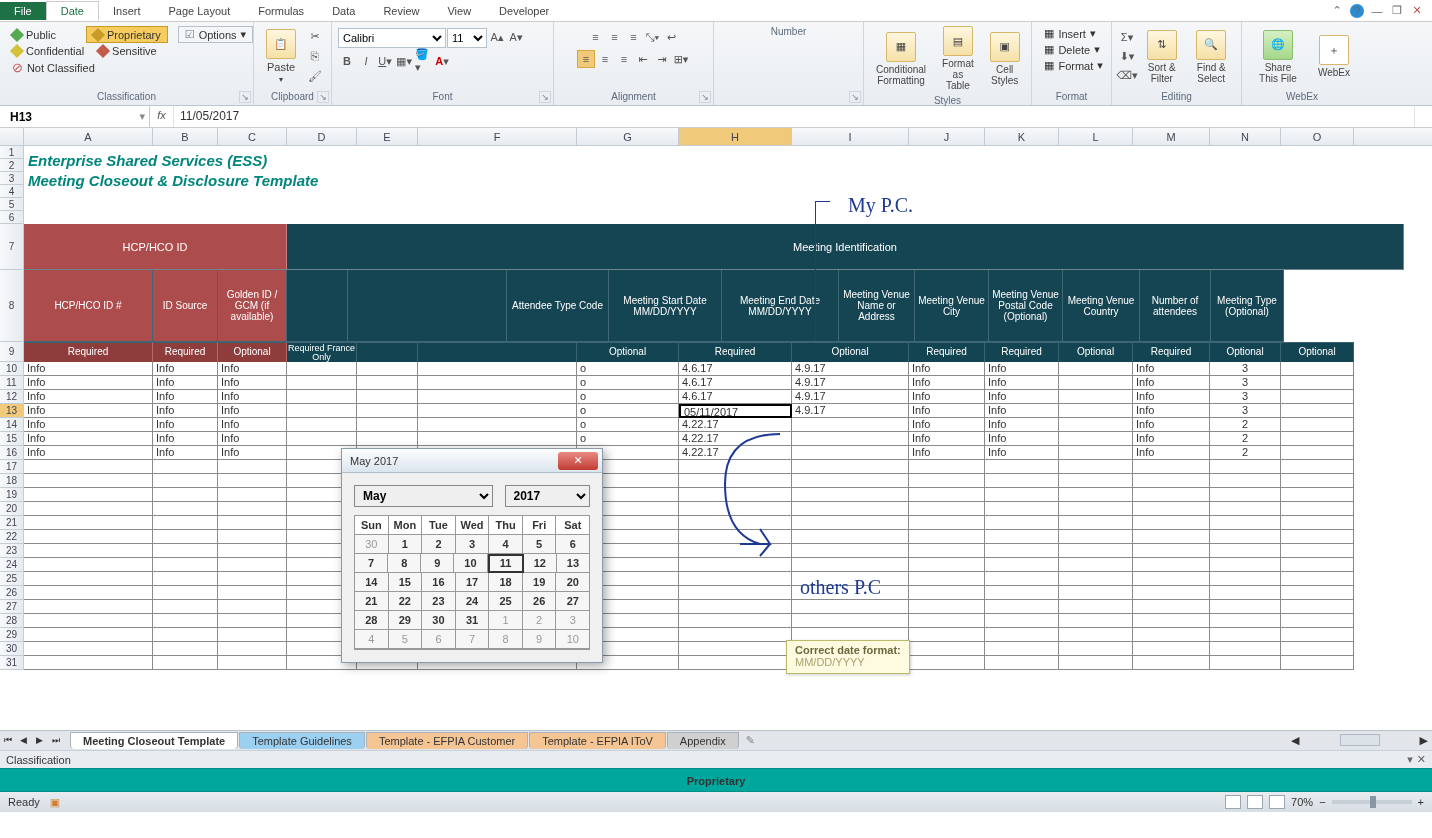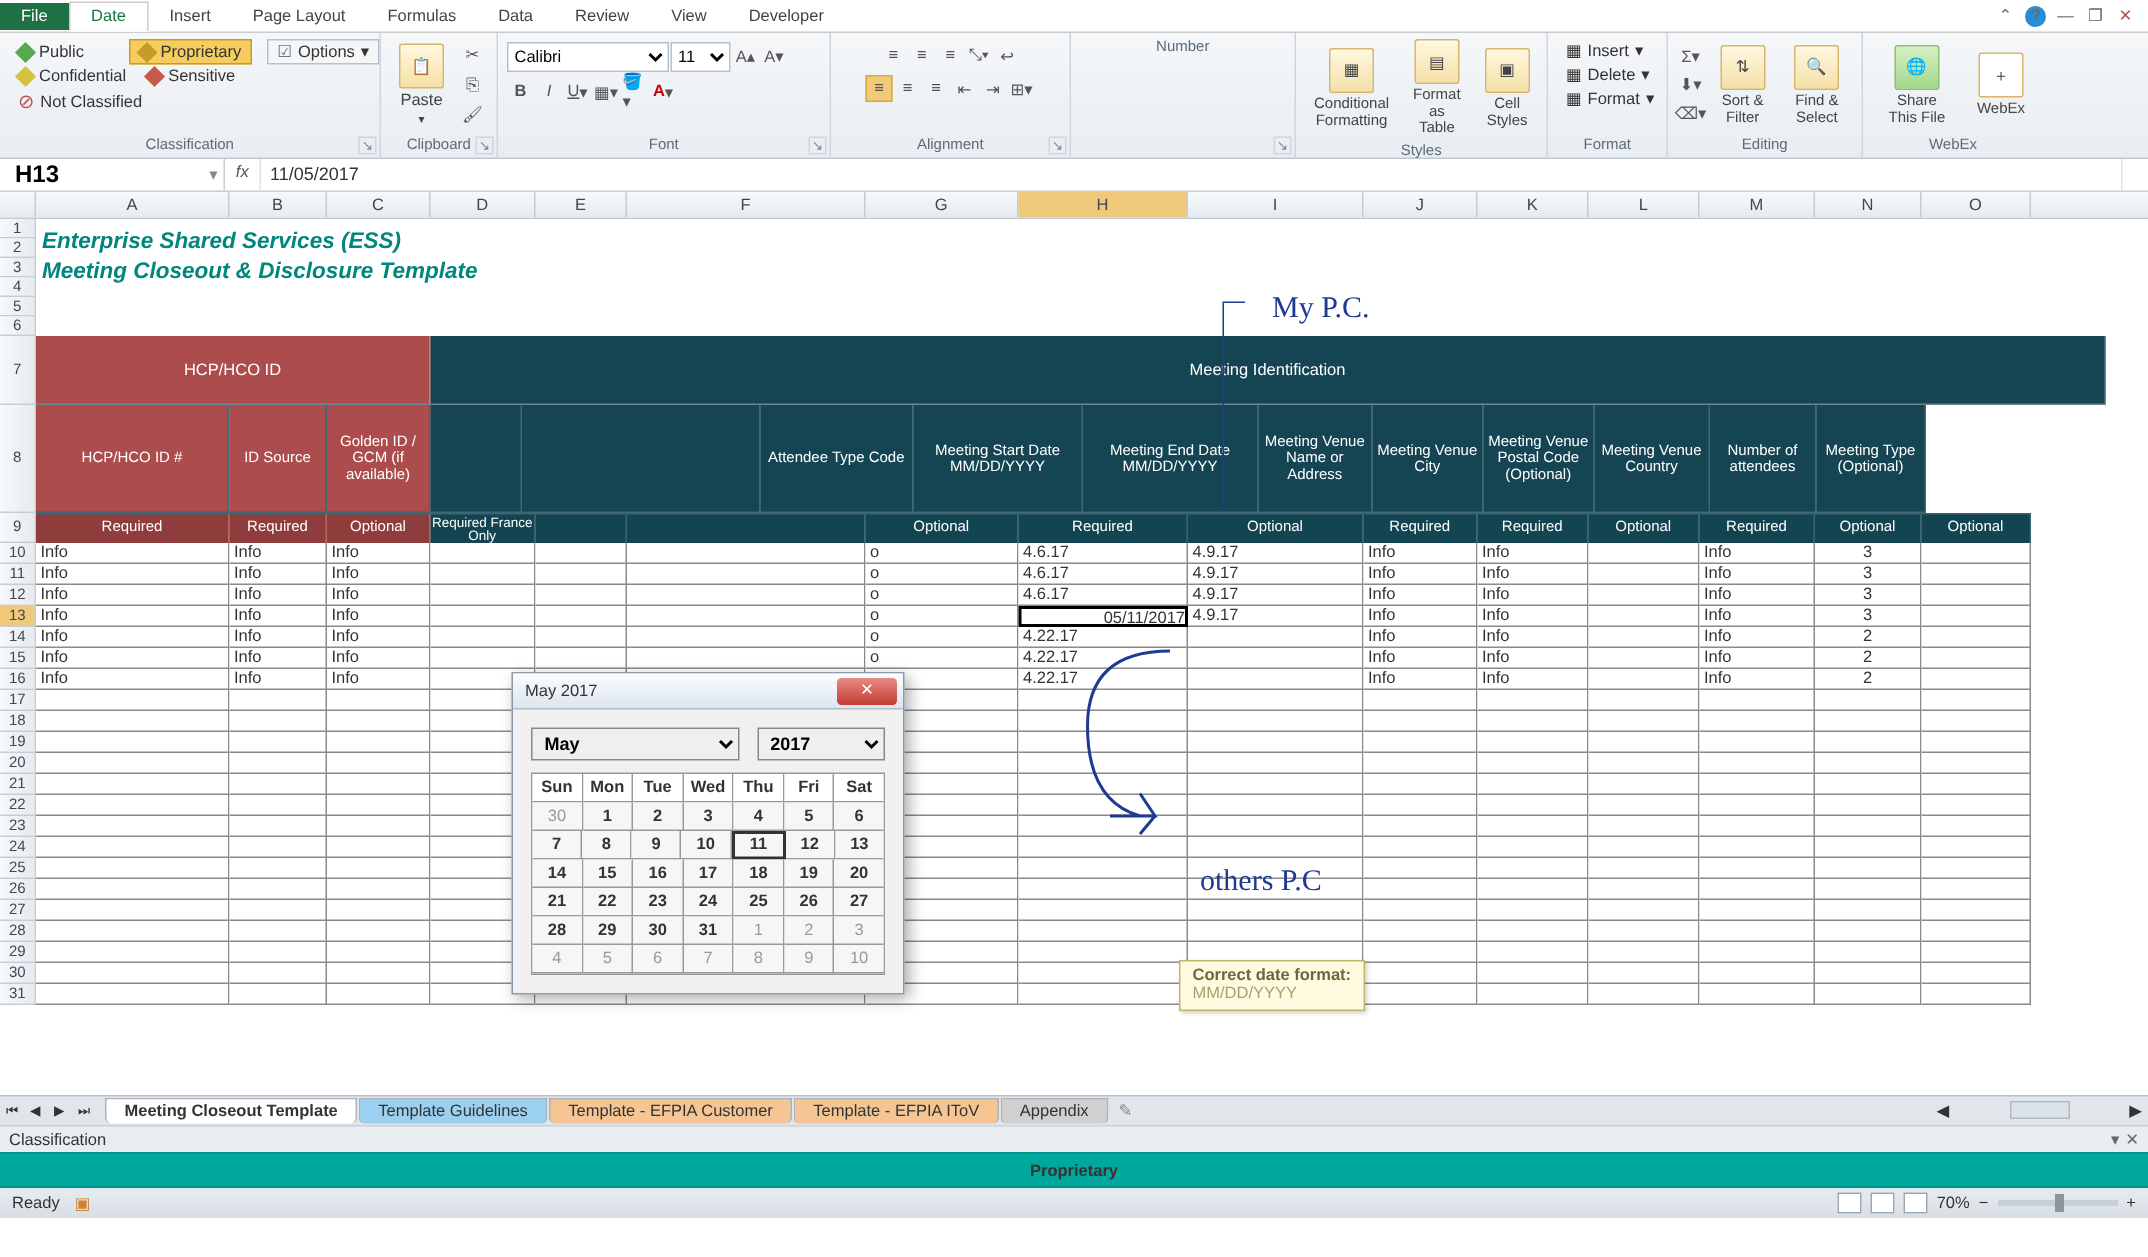--- a/index.html
+++ b/index.html
@@ -25,21 +25,21 @@
 .bigbtn { display:flex; flex-direction:column; align-items:center; gap:2px; padding:2px 6px; font-size:11px; color:#444; }
 .bigbtn .bic { width:30px; height:30px; border:1px solid #d7b66b; background:linear-gradient(#fff7e0,#f5e0a6); border-radius:2px; display:flex; align-items:center; justify-content:center; }
 .smlbtn { width:18px; height:18px; border:1px solid transparent; display:inline-flex; align-items:center; justify-content:center; color:#555; font-size:11px; }
 select.rsel, input.rsel { border:1px solid #b5c1cd; font-size:11px; height:20px; background:#fff; }
 .btnrow { display:flex; gap:1px; }
 .dialog-launch { position:absolute; right:2px; bottom:2px; width:12px; height:12px; color:#7a8795; font-size:9px; text-align:center; border:1px solid #cfd6dd; }
 
 
 .fbar { display:flex; height:22px; border-bottom:1px solid #ccc; background:#fff; }
 .namebox { width:150px; border-right:1px solid #ccc; display:flex; align-items:center; }
-.namebox input { border:none; width:100px; padding-left:10px; font-size:16px; font-weight:bold; }
+.namebox input { border:none; width:100px; padding-left:10px; font-size:12px; font-weight:bold; }
 .fx { width:24px; text-align:center; font-style:italic; color:#555; border-right:1px solid #e3e3e3; padding-top:3px; }
 .fval { flex:1; padding:3px 6px; font-size:12px; }
 .fbar-end { width:18px; border-left:1px solid #e3e3e3; }
 
 
 .colhdr { display:flex; height:18px; background:linear-gradient(#f7f9fb,#e6ebf0); border-bottom:1px solid #c4ccd4; }
 .rowhdr-spacer { width:24px; border-right:1px solid #c4ccd4; }
 .ch { border-right:1px solid #c4ccd4; text-align:center; font-size:11px; color:#445; line-height:18px; }
 .ch.sel { background:#f0c97a; }
 
@@ -449,21 +449,21 @@
       </div>
       <div style="display: flex;">
         <div class="rh sel" style="height: 14px; line-height: 14px;">13</div>
         <div class="datacell wA">Info</div>
         <div class="datacell wB">Info</div>
         <div class="datacell wC">Info</div>
         <div class="datacell wD"></div>
         <div class="datacell wE"></div>
         <div class="datacell wF"></div>
         <div class="datacell wG">o</div>
-        <div class="datacell wH selected-cell" style="height: 14px; text-align: right;">05/11/2017</div>
+        <div class="datacell wH selected-cell" style="height: 14px;">05/11/2017</div>
         <div class="datacell wI">4.9.17</div>
         <div class="datacell wJ">Info</div>
         <div class="datacell wK">Info</div>
         <div class="datacell wL"></div>
         <div class="datacell wM">Info</div>
         <div class="datacell wN center">3</div>
         <div class="datacell wO"></div>
       </div>
       <div style="display: flex;">
         <div class="rh" style="height: 14px; line-height: 14px;">14</div>

